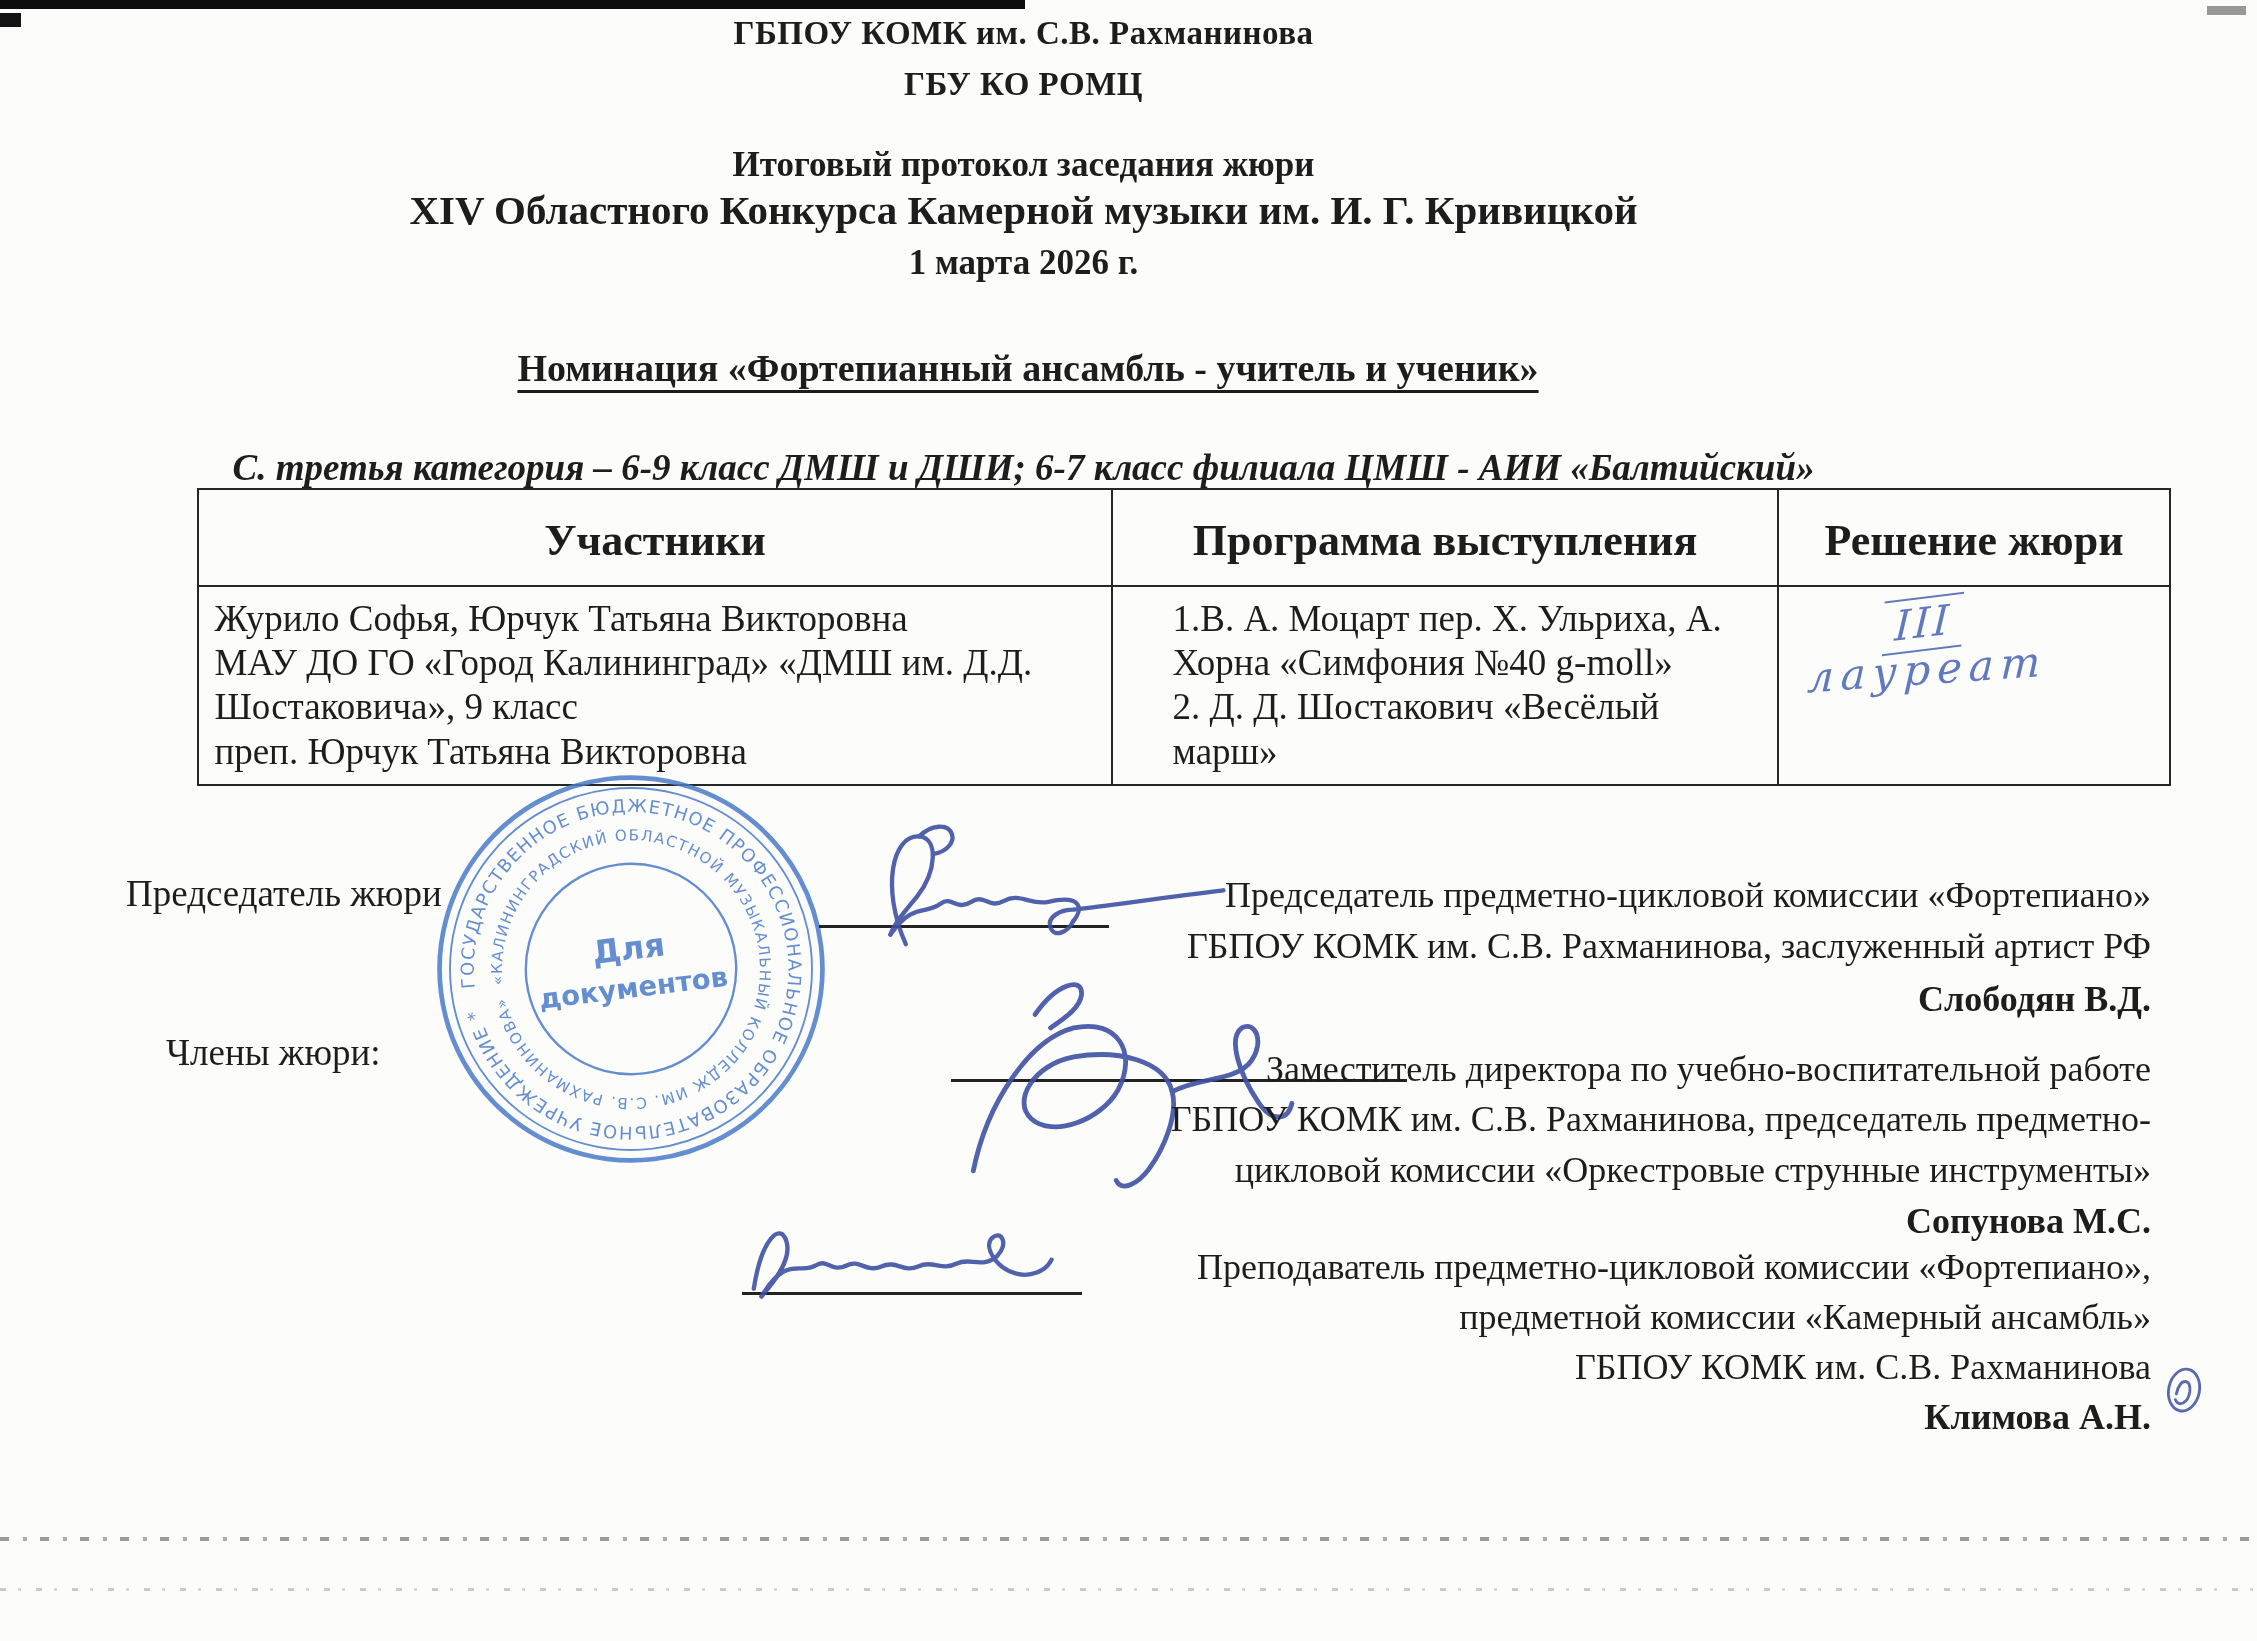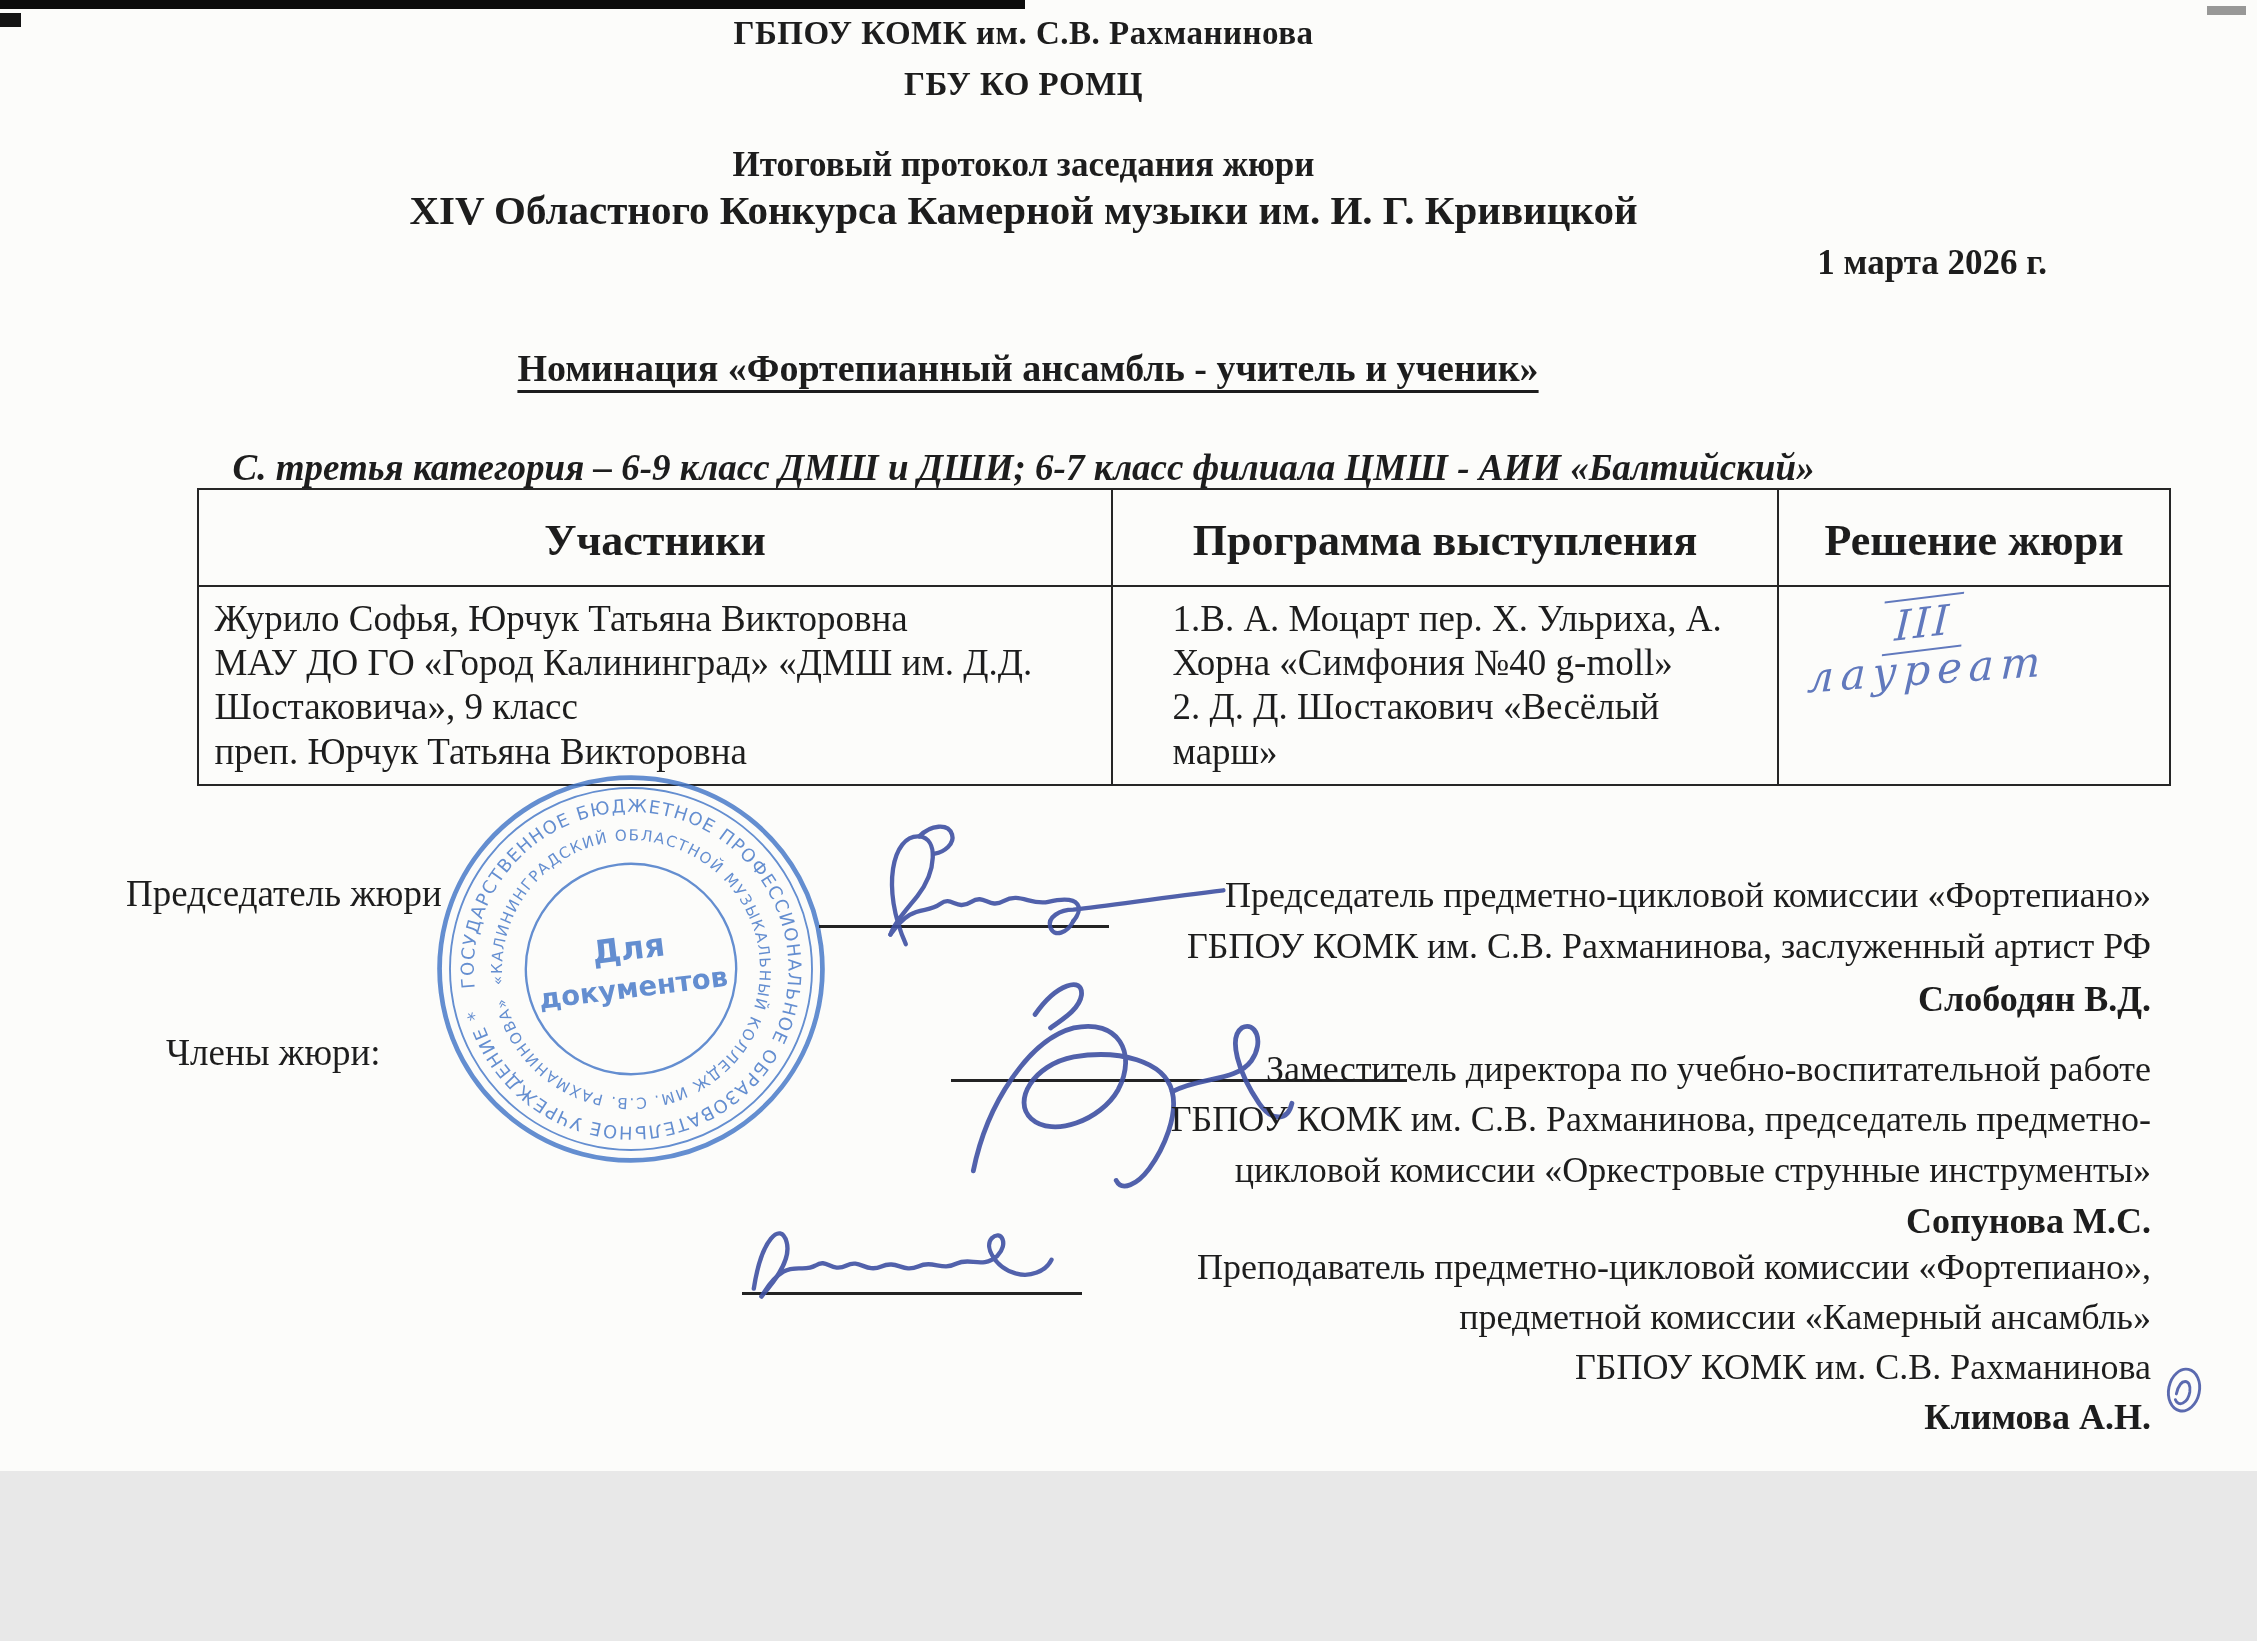--- a/index.html
+++ b/index.html
@@ -1,36 +1,36 @@
 <!DOCTYPE html>
 <html><head>
 <meta charset="utf-8">
 <style>
   * { margin:0; padding:0; box-sizing:border-box; }
   html,body { background:#e8e8e8; }
   .page {
-    position:relative; width:2257px; height:1471px;
+    position:relative; width:2257px; height:1641px;
     background:#fcfcfa; overflow:hidden;
     font-family:"Liberation Serif", serif; color:#1d1d1d;
   }
   .abs { position:absolute; }
   
   .scan-topbar { left:0; top:0; width:1025px; height:8.7px; background:#0c0c0c; }
   .scan-nub { left:0; top:12.6px; width:21px; height:14.5px; background:#141414; }
   .scan-corner { left:2207px; top:5.8px; width:39px; height:9.7px; background:rgba(30,30,30,.45); }
   .scan-noise-1 { left:0; top:1537px; width:2257px; height:3.9px; opacity:.5;
     background:repeating-linear-gradient(90deg,#3a3a3a 0 8.7px, transparent 8.7px 23px, #5a5a5a 23px 27px, transparent 27px 40px); }
   .scan-noise-2 { left:0; top:1588px; width:2257px; height:2.9px; opacity:.28;
     background:repeating-linear-gradient(90deg,#4a4a4a 0 5.8px, transparent 5.8px 18.3px, #777 18.3px 21px, transparent 21px 36px); }
   
   .center-col { left:0; width:2047px; text-align:center; }
   .org-line { font-size:33px; font-weight:bold; letter-spacing:0.5px; }
   .title-1 { font-size:35px; font-weight:bold; }
   .title-2 { font-size:41px; font-weight:bold; }
-  .date-line { font-size:35px; font-weight:bold;text-align:right; }
+  .date-line { font-size:35px; font-weight:bold; }
   .nomination { font-size:38px; font-weight:bold; text-decoration:underline; text-underline-offset:8.7px; text-decoration-thickness:2.9px;padding-left:9px; }
   .category { font-size:37px; font-weight:bold; font-style:italic; }
   
   .res-table { left:197px; top:488px; width:1974px; border:2.9px solid #262626; background:transparent; }
   .t-head { display:flex; height:97px; border-bottom:2.9px solid #262626; }
   .t-row  { display:flex; min-height:185px; }
   .t-cell { padding:9.7px 15.4px; }
   .c1 { width:46.4%; border-right:2.9px solid #262626; }
   .c2 { width:33.8%; border-right:2.9px solid #262626; }
   .c3 { width:19.8%; }

